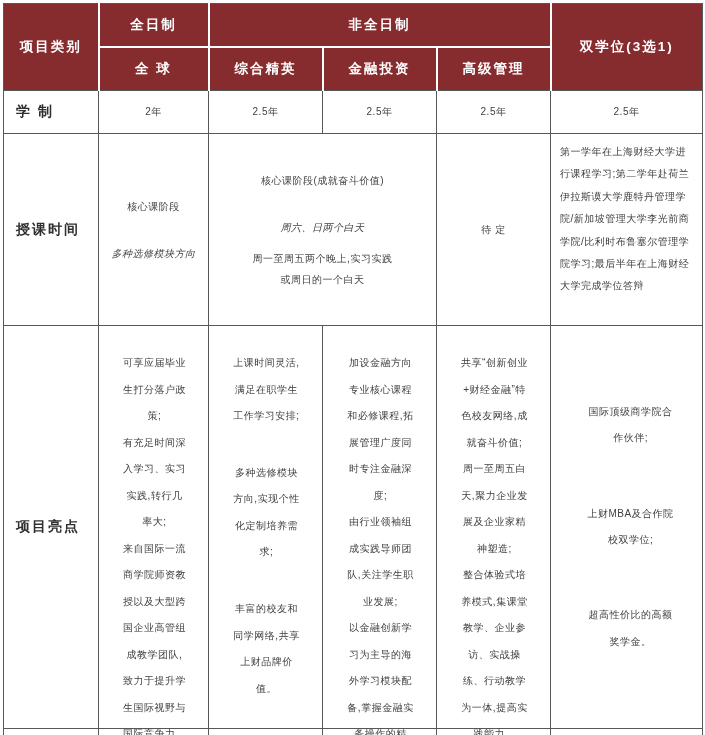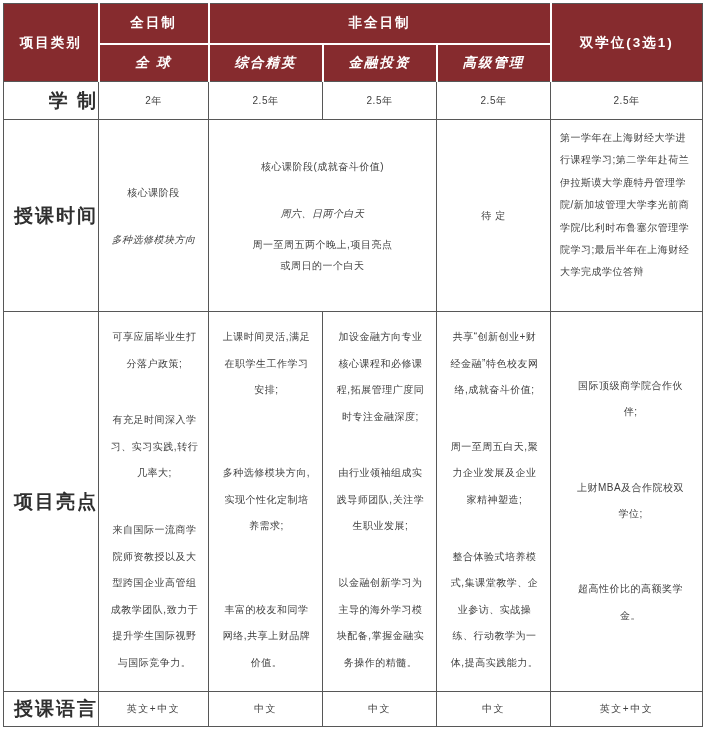--- a/index.html
+++ b/index.html
@@ -3,43 +3,43 @@
 <meta charset="utf-8">
 <style>
   html,body { margin:0; padding:0; }
   body {
     width:705px; height:735px; overflow:hidden; background:#ffffff;
     font-family:"Liberation Sans","DejaVu Sans",sans-serif;
     color:#3f3f3f;
   }
   .wrap { padding:3px 3px 0 3px; }
   table { border-collapse:collapse; width:699px; table-layout:fixed; }
-  th, td { border:1px solid #575757; padding:0; }
+  th, td { border:1px solid #575757; padding:12px; }
 
   
   thead th {
     background:#862b2e; color:#ffffff;
     font-size:13.5px; font-weight:bold; letter-spacing:2px;
     text-align:center; vertical-align:middle;
   }
   th.sep-r { border-right:2px solid #ffffff; }
   th.sep-b { border-bottom:2px solid #ffffff; }
 
   
   tbody th {
     background:#ffffff; color:#2f2f2f;
-    font-size:19px; font-weight:bold; letter-spacing:2px;
-    text-align:right; vertical-align:middle;
+    font-size:14px; font-weight:bold; letter-spacing:2px;
+    text-align:left; vertical-align:middle;
   }
   tbody td {
     font-size:10px; text-align:center; vertical-align:middle;
     letter-spacing:0.5px;
   }
   tr.r-h1 { height:40px; }
-  tr.r-h2 { height:38px;font-style:italic; }
+  tr.r-h2 { height:38px; }
   tr.r-duration  { height:38px; }
   tr.r-schedule  { height:192px; }
   tr.r-highlight { height:380px; }
   tr.r-language  { height:35px; }
 
   
   .sch p { margin:0; line-height:21px; }
   .sch .gap-lg { margin-top:26px;font-style:italic; }
   .sch .gap-sm { margin-top:10px; }
   .prewrap { white-space:pre-line; }
@@ -99,21 +99,21 @@
 
       <tr class="r-schedule">
         <th>授课时间</th>
         <td class="sch">
           <p>核心课阶段</p>
           <p class="gap-lg">多种选修模块方向</p>
         </td>
         <td colspan="2" class="sch">
           <p>核心课阶段(成就奋斗价值)</p>
           <p class="gap-lg">周六、日两个白天</p>
-          <p class="gap-sm prewrap">周一至周五两个晚上,项目亮点
+          <p class="gap-sm prewrap">周一至周五两个晚上,实习实践
 或周日的一个白天</p>
         </td>
         <td>待 定</td>
         <td class="sch-dual">第一学年在上海财经大学进行课程学习;第二学年赴荷兰伊拉斯谟大学鹿特丹管理学院/新加坡管理大学李光前商学院/比利时布鲁塞尔管理学院学习;最后半年在上海财经大学完成学位答辩</td>
       </tr>
 
       <tr class="r-highlight">
         <th>项目亮点</th>
         <td class="hl">
           <div class="stack">

